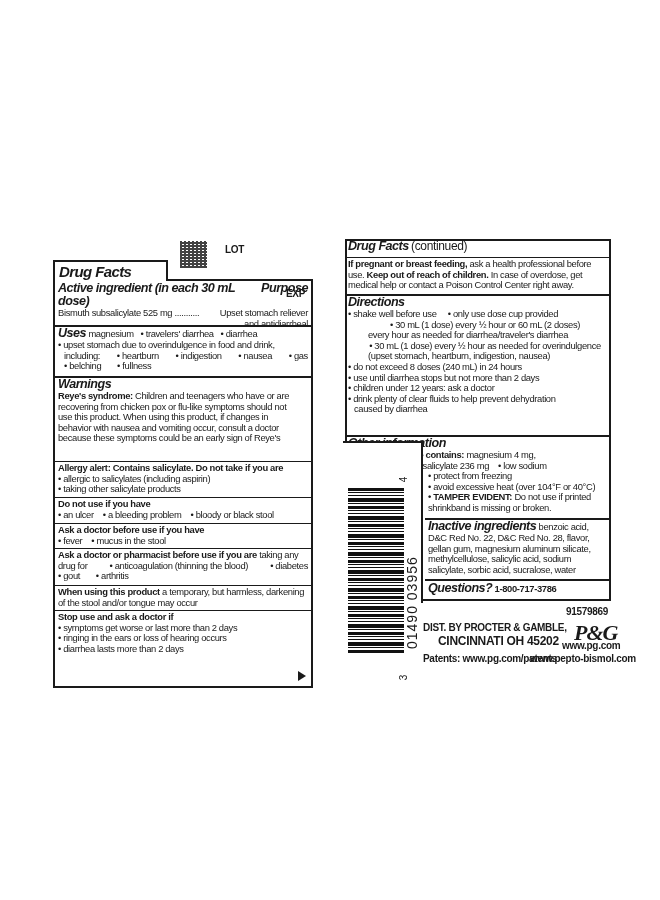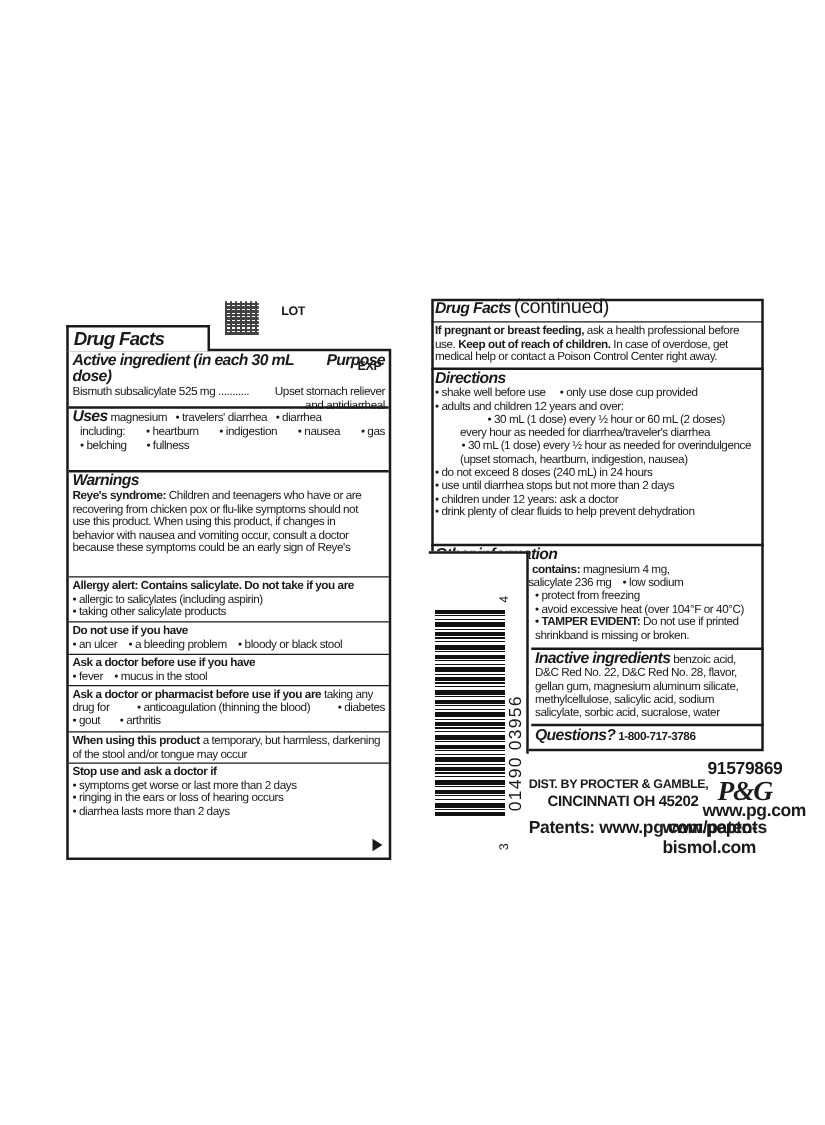--- a/index.html
+++ b/index.html
@@ -47,21 +47,21 @@
   .barcode { position: absolute; left: 348px; top: 488px; width: 70px; height: 175px; }
   .barcode .bars { position: absolute; left: 0; top: 0; width: 56px; height: 165px;
      background: repeating-linear-gradient(180deg,
         #111 0 3px, #fff 3px 4px, #111 4px 5px, #fff 5px 7px, #111 7px 8px, #fff 8px 10px,
         #111 10px 14px, #fff 14px 15px, #111 15px 16px, #fff 16px 18px); }
   .barcode .digits { position: absolute; left: 56px; top: 6px; width: 14px; height: 155px;
      font-size: 14px; writing-mode: vertical-rl; transform: rotate(180deg); letter-spacing: 1px; }
   .bc-top { position: absolute; left: 401px; top: 474px; font-size: 10px; transform: rotate(-90deg); }
   .bc-bot { position: absolute; left: 401px; top: 672px; font-size: 10px; transform: rotate(-90deg); }
 
-  .footer { position: absolute; font-size: 14px; font-weight: bold; letter-spacing: -0.3px; }
+  .footer { position: absolute; font-size: 10px; font-weight: bold; letter-spacing: -0.3px; }
   .pg-logo { position: absolute; left: 574px; top: 620px; font-family: "Liberation Serif", serif;
              font-size: 22px; font-weight: bold; font-style: italic; letter-spacing: -1px; }
 </style>
 </head>
 <body>
 
 <div class="dm"></div>
 <div class="lot">LOT</div>
 <div class="exp">EXP</div>
 
@@ -80,20 +80,21 @@
   </div>
   <div class="rule" style="top:44px;"></div>
 
   <div class="sec" style="top:46px;">
     <div>
       <span class="head-it">Uses</span>
       <span>magnesium</span>
       &nbsp;&nbsp;<span class="bul">travelers' diarrhea</span>
       &nbsp;&nbsp;<span class="bul">diarrhea</span>
     </div>
+    <div class="bul">upset stomach due to overindulgence in food and drink,</div>
     <div class="row ind">
       <span>including:</span>
       <span class="bul">heartburn</span>
       <span class="bul">indigestion</span>
       <span class="bul">nausea</span>
       <span class="bul">gas</span>
     </div>
     <div class="ind">
       <span class="bul">belching</span>
       &nbsp;&nbsp;&nbsp;&nbsp;&nbsp;&nbsp;<span class="bul">fullness</span>
@@ -166,43 +167,43 @@
   <div class="play-icon"></div>
 </div>
 <div class="tab-left">
   <span class="title">Drug Facts</span>
 </div>
 
 <div class="panel-right">
   <div class="pr-border"></div>
   <div class="sec" style="top:1px;">
     <span class="head-it">Drug Facts</span>
-    <span style="font-size:16px;">(continued)</span>
+    <span style="font-size:12px;">(continued)</span>
   </div>
   <div class="rule thin" style="top:18px;"></div>
 
   <div class="sec" style="top:20px;">
     <div><span class="b">If pregnant or breast feeding,</span> <span>ask a health professional before</span></div>
     <div><span>use.</span> <span class="b">Keep out of reach of children.</span> <span>In case of overdose, get</span></div>
     <div>medical help or contact a Poison Control Center right away.</div>
   </div>
   <div class="rule" style="top:55px;"></div>
 
   <div class="sec" style="top:57px;">
     <div class="head-it">Directions</div>
     <div><span class="bul">shake well before use</span>&nbsp;&nbsp;&nbsp;&nbsp;&nbsp;<span class="bul">only use dose cup provided</span></div>
-    <div class="bul">adults and children 12 years and over:</div>
     <div class="ind2 bul">30 mL (1 dose) every ½ hour or 60 mL (2 doses)</div>
     <div class="ind3">every hour as needed for diarrhea/traveler's diarrhea</div>
     <div class="ind2 bul">30 mL (1 dose) every ½ hour as needed for overindulgence</div>
     <div class="ind3">(upset stomach, heartburn, indigestion, nausea)</div>
     <div class="bul">do not exceed 8 doses (240 mL) in 24 hours</div>
     <div class="bul">use until diarrhea stops but not more than 2 days</div>
     <div class="bul">children under 12 years: ask a doctor</div>
     <div class="bul">drink plenty of clear fluids to help prevent dehydration</div>
+    <div class="ind">caused by diarrhea</div>
   </div>
   <div class="rule" style="top:196px;"></div>
 
   <div class="sec" style="top:198px;">
     <div class="head-it">Other information</div>
     <div><span class="bul b">each 30 mL dose contains:</span> <span>magnesium 4 mg,</span></div>
     <div class="ind">
       <span>sodium 3 mg</span>&nbsp;&nbsp;&nbsp;&nbsp;&nbsp;
       <span class="bul">salicylate 236 mg</span>&nbsp;&nbsp;&nbsp;
       <span class="bul">low sodium</span>

